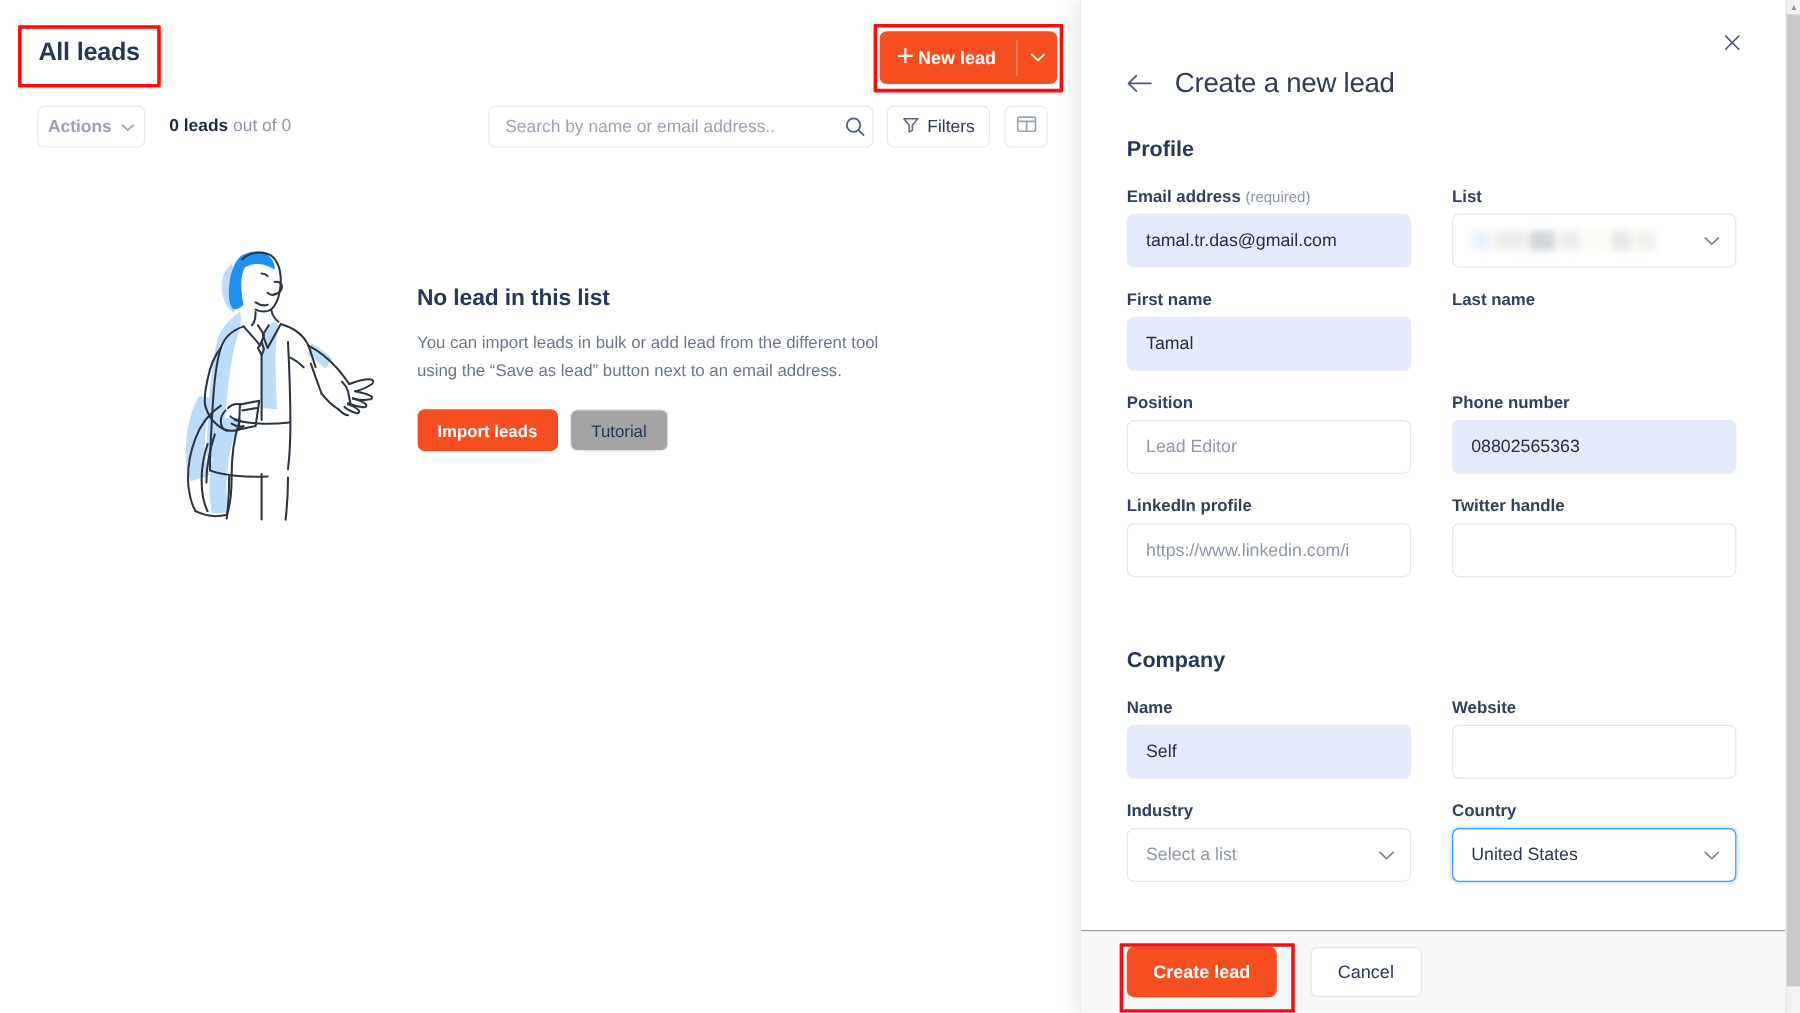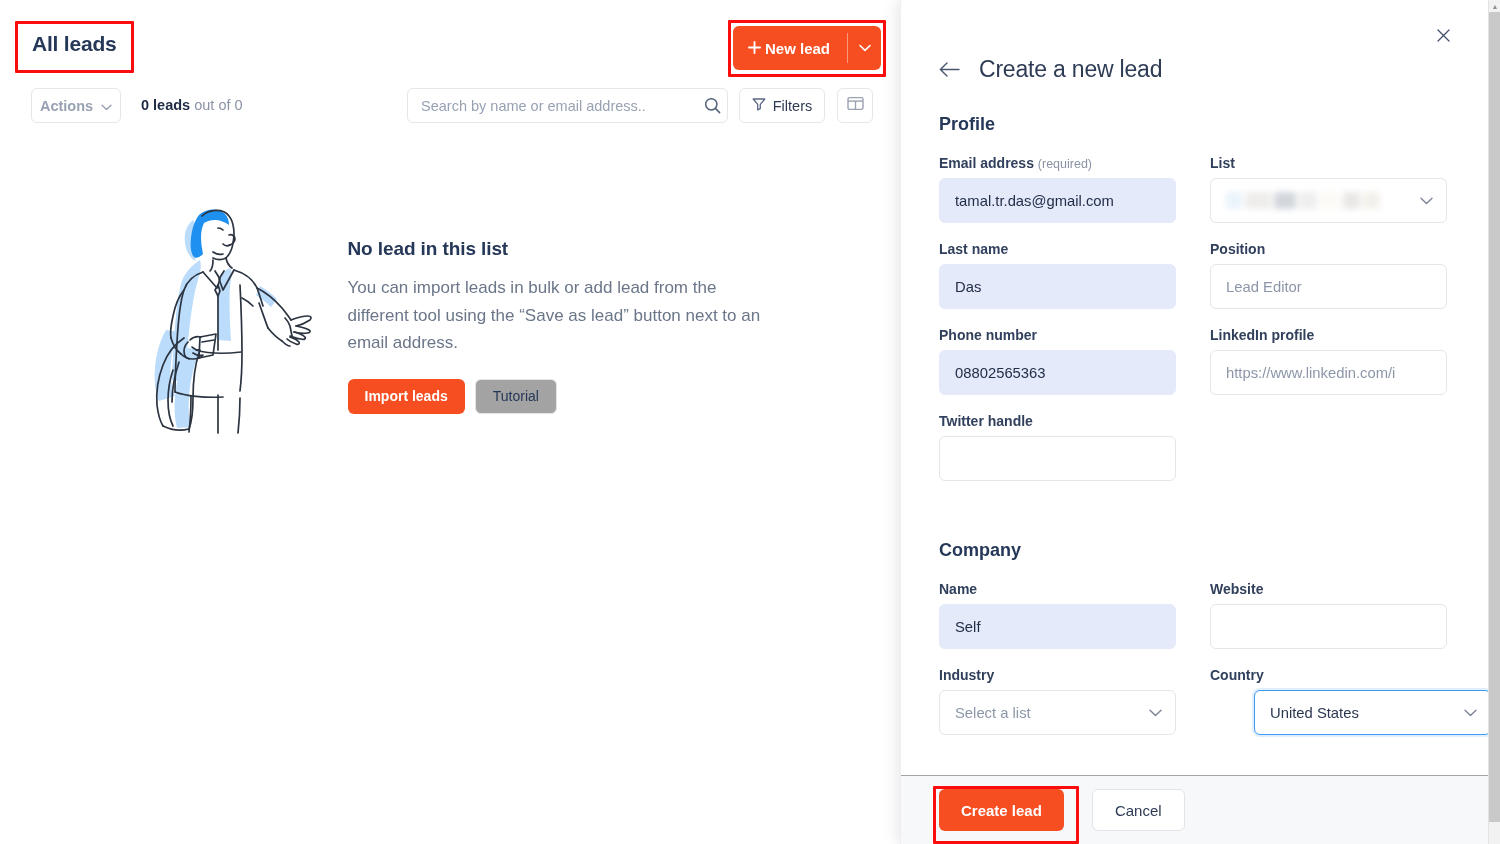--- a/index.html
+++ b/index.html
@@ -82,21 +82,21 @@
     position:absolute; left:0; top:180px; width:905px;
     display:flex; align-items:flex-start; justify-content:center; gap:0px;
   }
   .illus { width:190px; height:250px; margin-left:-8px; margin-top:10px; }
   .empty-text { width:420px; margin-left:28px; margin-top:58px; }
   .empty-h {
     font-size:19px; font-weight:700; color:#253858; margin-bottom:14px;
     letter-spacing:-0.1px;
   }
   .empty-p {
-    font-size:17px; line-height:1.62; color:#6b7689; margin-bottom:22px;
+    font-size:14px; line-height:1.62; color:#6b7689; margin-bottom:22px;
   }
   .empty-actions { display:flex; gap:10px; }
   .import-btn {
     height:35px; padding:0 17px;
     background:#f64e21; color:#fff; border:none;
     font-size:14px; font-weight:700;
   }
   .tutorial-btn {
     height:35px; padding:0 17px;
     background:#a3a3a3; color:#253858; border:1px solid #e1e4e8;
@@ -162,21 +162,21 @@
   .field label .req { font-weight:400; color:#8a93a5; font-size:12.5px; }
   .inp {
     width:100%; height:45px; border-radius:6px;
     border:1px solid #e3e6ea; background:#fff;
     font-size:14.8px; color:#2b3750; padding:0 15px;
     font-family:"Liberation Sans", sans-serif;
     outline:none; display:flex; align-items:center;
   }
   .inp.filled { background:#e4eafa; border-color:#e4eafa; color:#222f49; }
   .inp.ph { color:#8d96a8; }
-  .inp.focusring { border:1.6px solid #3d9bf5; box-shadow:0 0 0 2px rgba(61,155,245,0.16);margin-left:44px; }
+  .inp.focusring { border:1.6px solid #3d9bf5; box-shadow:0 0 0 2px rgba(61,155,245,0.16); }
   .sel {
     position:relative;
   }
   .sel .chev-abs {
     position:absolute; right:13px; top:50%; transform:translateY(-50%);
     color:#7b8497; pointer-events:none; display:flex;
   }
   
   .blurred {
     display:flex; gap:3px; align-items:center; filter: blur(3.2px); opacity:0.9;
@@ -405,24 +405,27 @@
               <i style="width:17px;background:#f2efe9"></i>
             </span>
             <span class="chev-abs">
               <svg width="13" height="8" viewBox="0 0 13 8" fill="none">
                   <path d="M1 1.3L6.5 6.5 12 1.3" stroke="#7b8497" stroke-width="1.4" stroke-linecap="round" stroke-linejoin="round"></path>
                 </svg>
             </span>
           </div>
         </div>
 
+        <div class="field">
+          <label>First name</label>
+          <div class="inp filled">Tamal</div>
+        </div>
 
         <div class="field">
           <label>Last name</label>
-          <div class="inp filled">Das</div>
         </div>
 
         <div class="field">
           <label>Position</label>
           <div class="inp ph">Lead Editor</div>
         </div>
 
         <div class="field">
           <label>Phone number</label>
           <div class="inp filled">08802565363</div>

